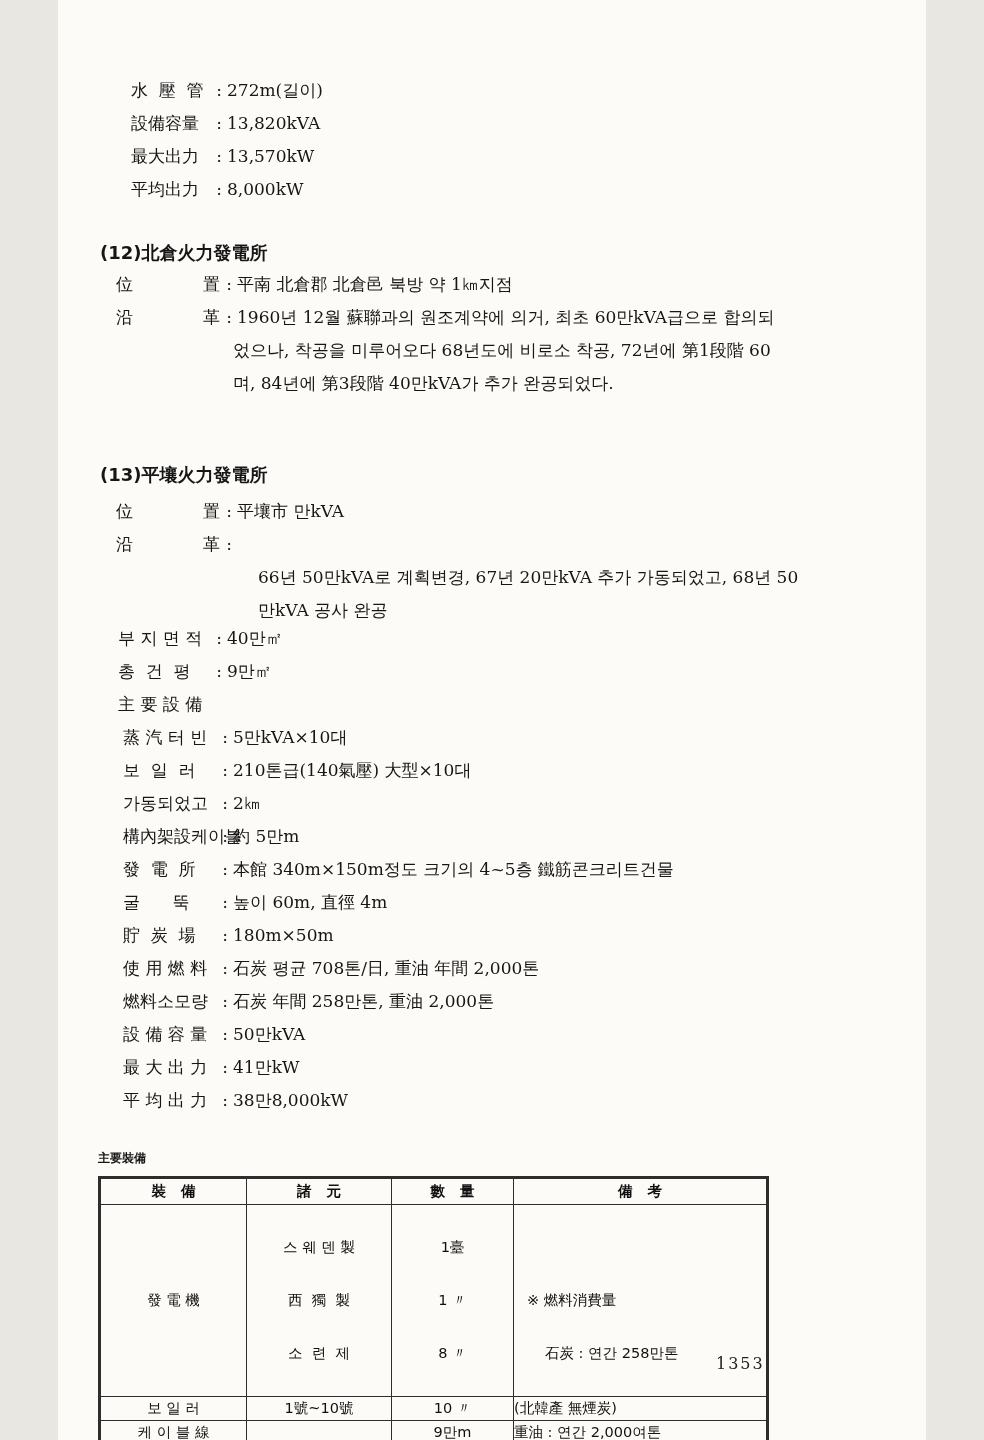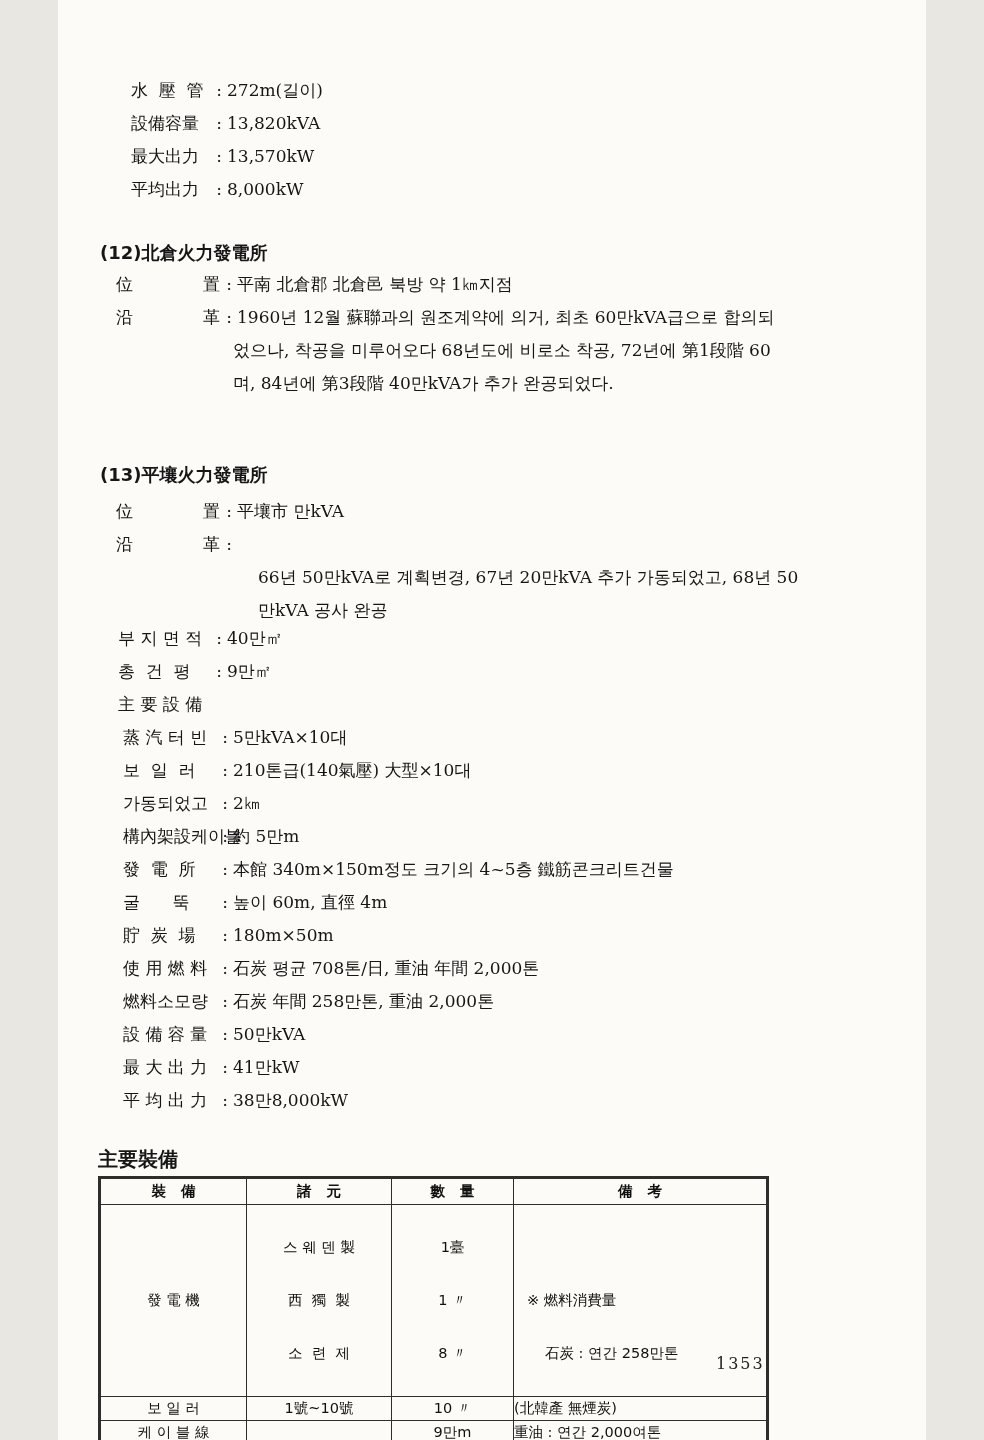--- a/index.html
+++ b/index.html
@@ -33,21 +33,21 @@
   .cont{height:33px;line-height:33px;white-space:pre;}
   .cont.i12{padding-left:117px;}
   .cont.i13{padding-left:142px;}
   
   .siteblock{position:absolute;left:60px;top:622px;}
   .siteblock .slabel{width:93px;}
   .equipheading{position:absolute;left:60px;top:688px;height:33px;line-height:33px;white-space:pre;}
   .equipblock{position:absolute;left:65px;top:721px;}
   .equipblock .slabel{width:94px;}
   
-  .tbl-title{position:absolute;left:40px;top:1146px;height:26px;line-height:26px;font-family:Liberation Serif, serif;font-weight:700;font-size:20px;}
+  .tbl-title{position:absolute;left:40px;top:1146px;height:26px;line-height:26px;font-family:Liberation Mono, monospace;font-weight:700;font-size:12px;}
   .wrap-table{position:absolute;left:40px;top:1176px;}
   table.equip{border-collapse:collapse;table-layout:fixed;background:#fcfbf7;
     font-family:"DejaVu Sans","Liberation Sans",sans-serif;font-size:14.5px;color:#111;}
   table.equip,table.equip *{box-sizing:border-box;}
   table.equip{border:3px solid #2d2d2d;}
   table.equip th,table.equip td{border:1px solid #2d2d2d;padding:0;vertical-align:middle;}
   table.equip th{height:27px;font-weight:700;text-align:center;white-space:pre;}
   td.c-name{text-align:center;white-space:pre;}
   td.c-spec,td.c-qty{text-align:center;white-space:pre;}
   td.c-note{text-align:left;white-space:pre;}

